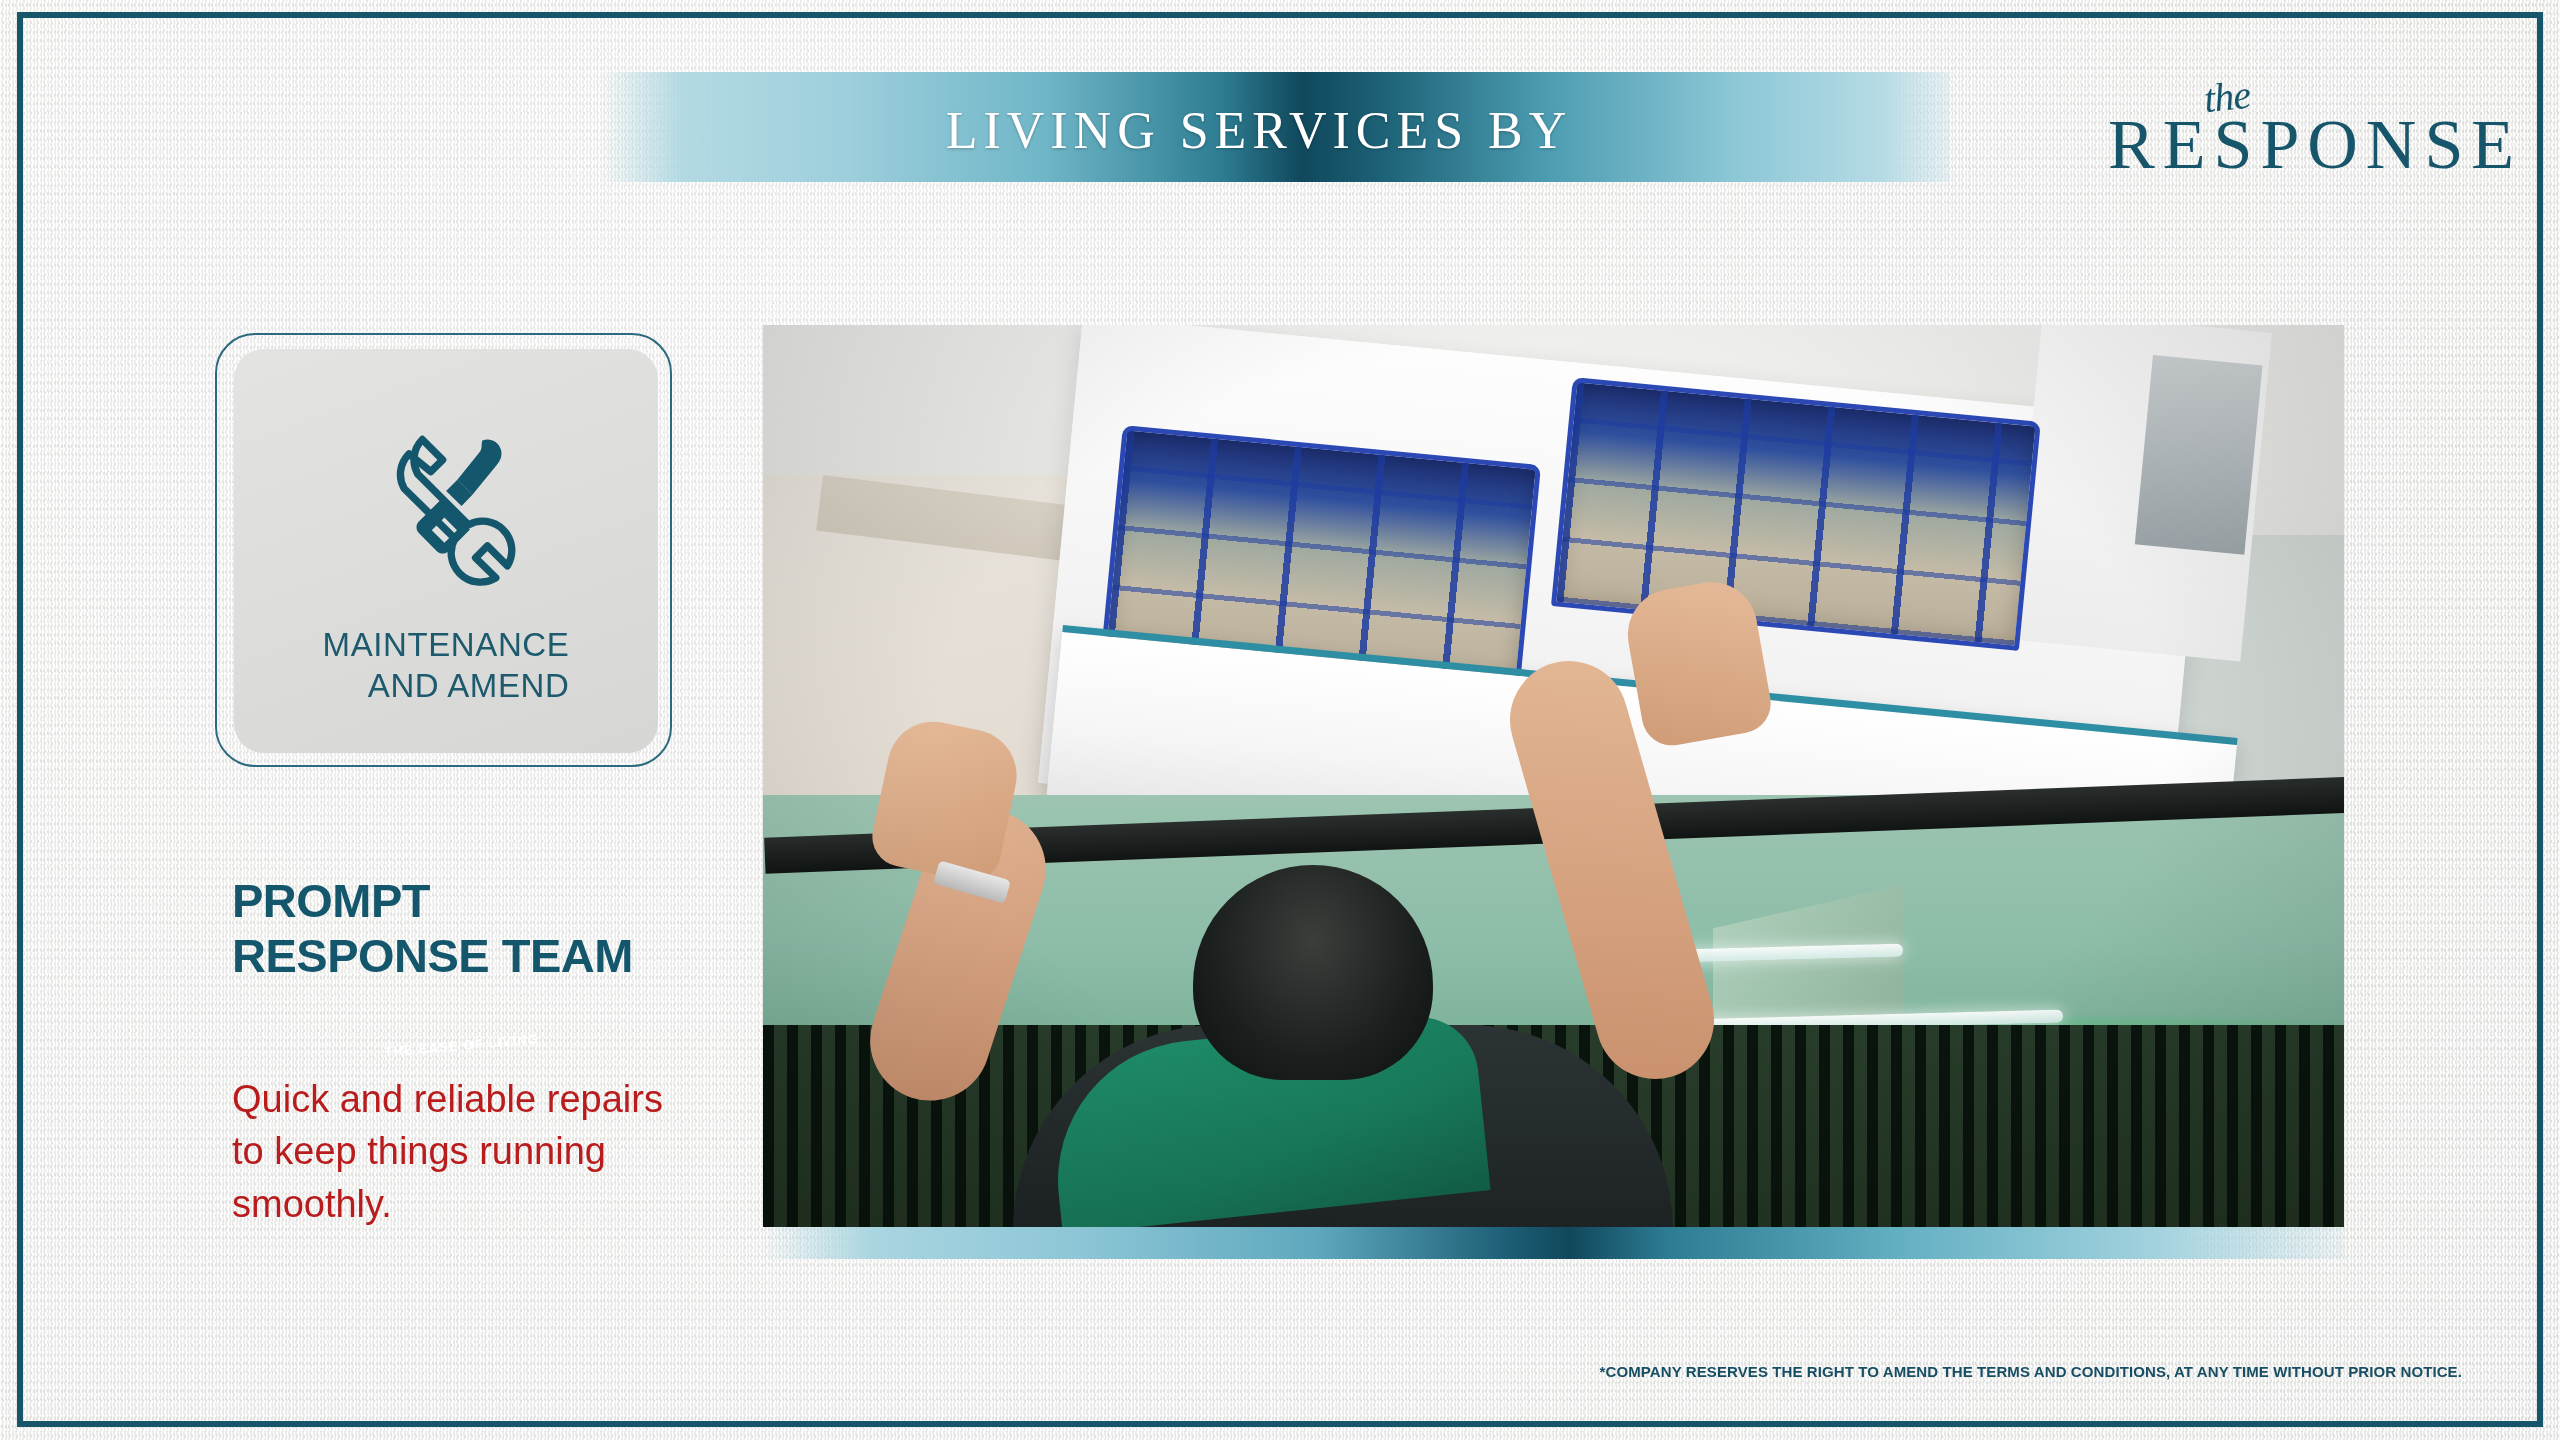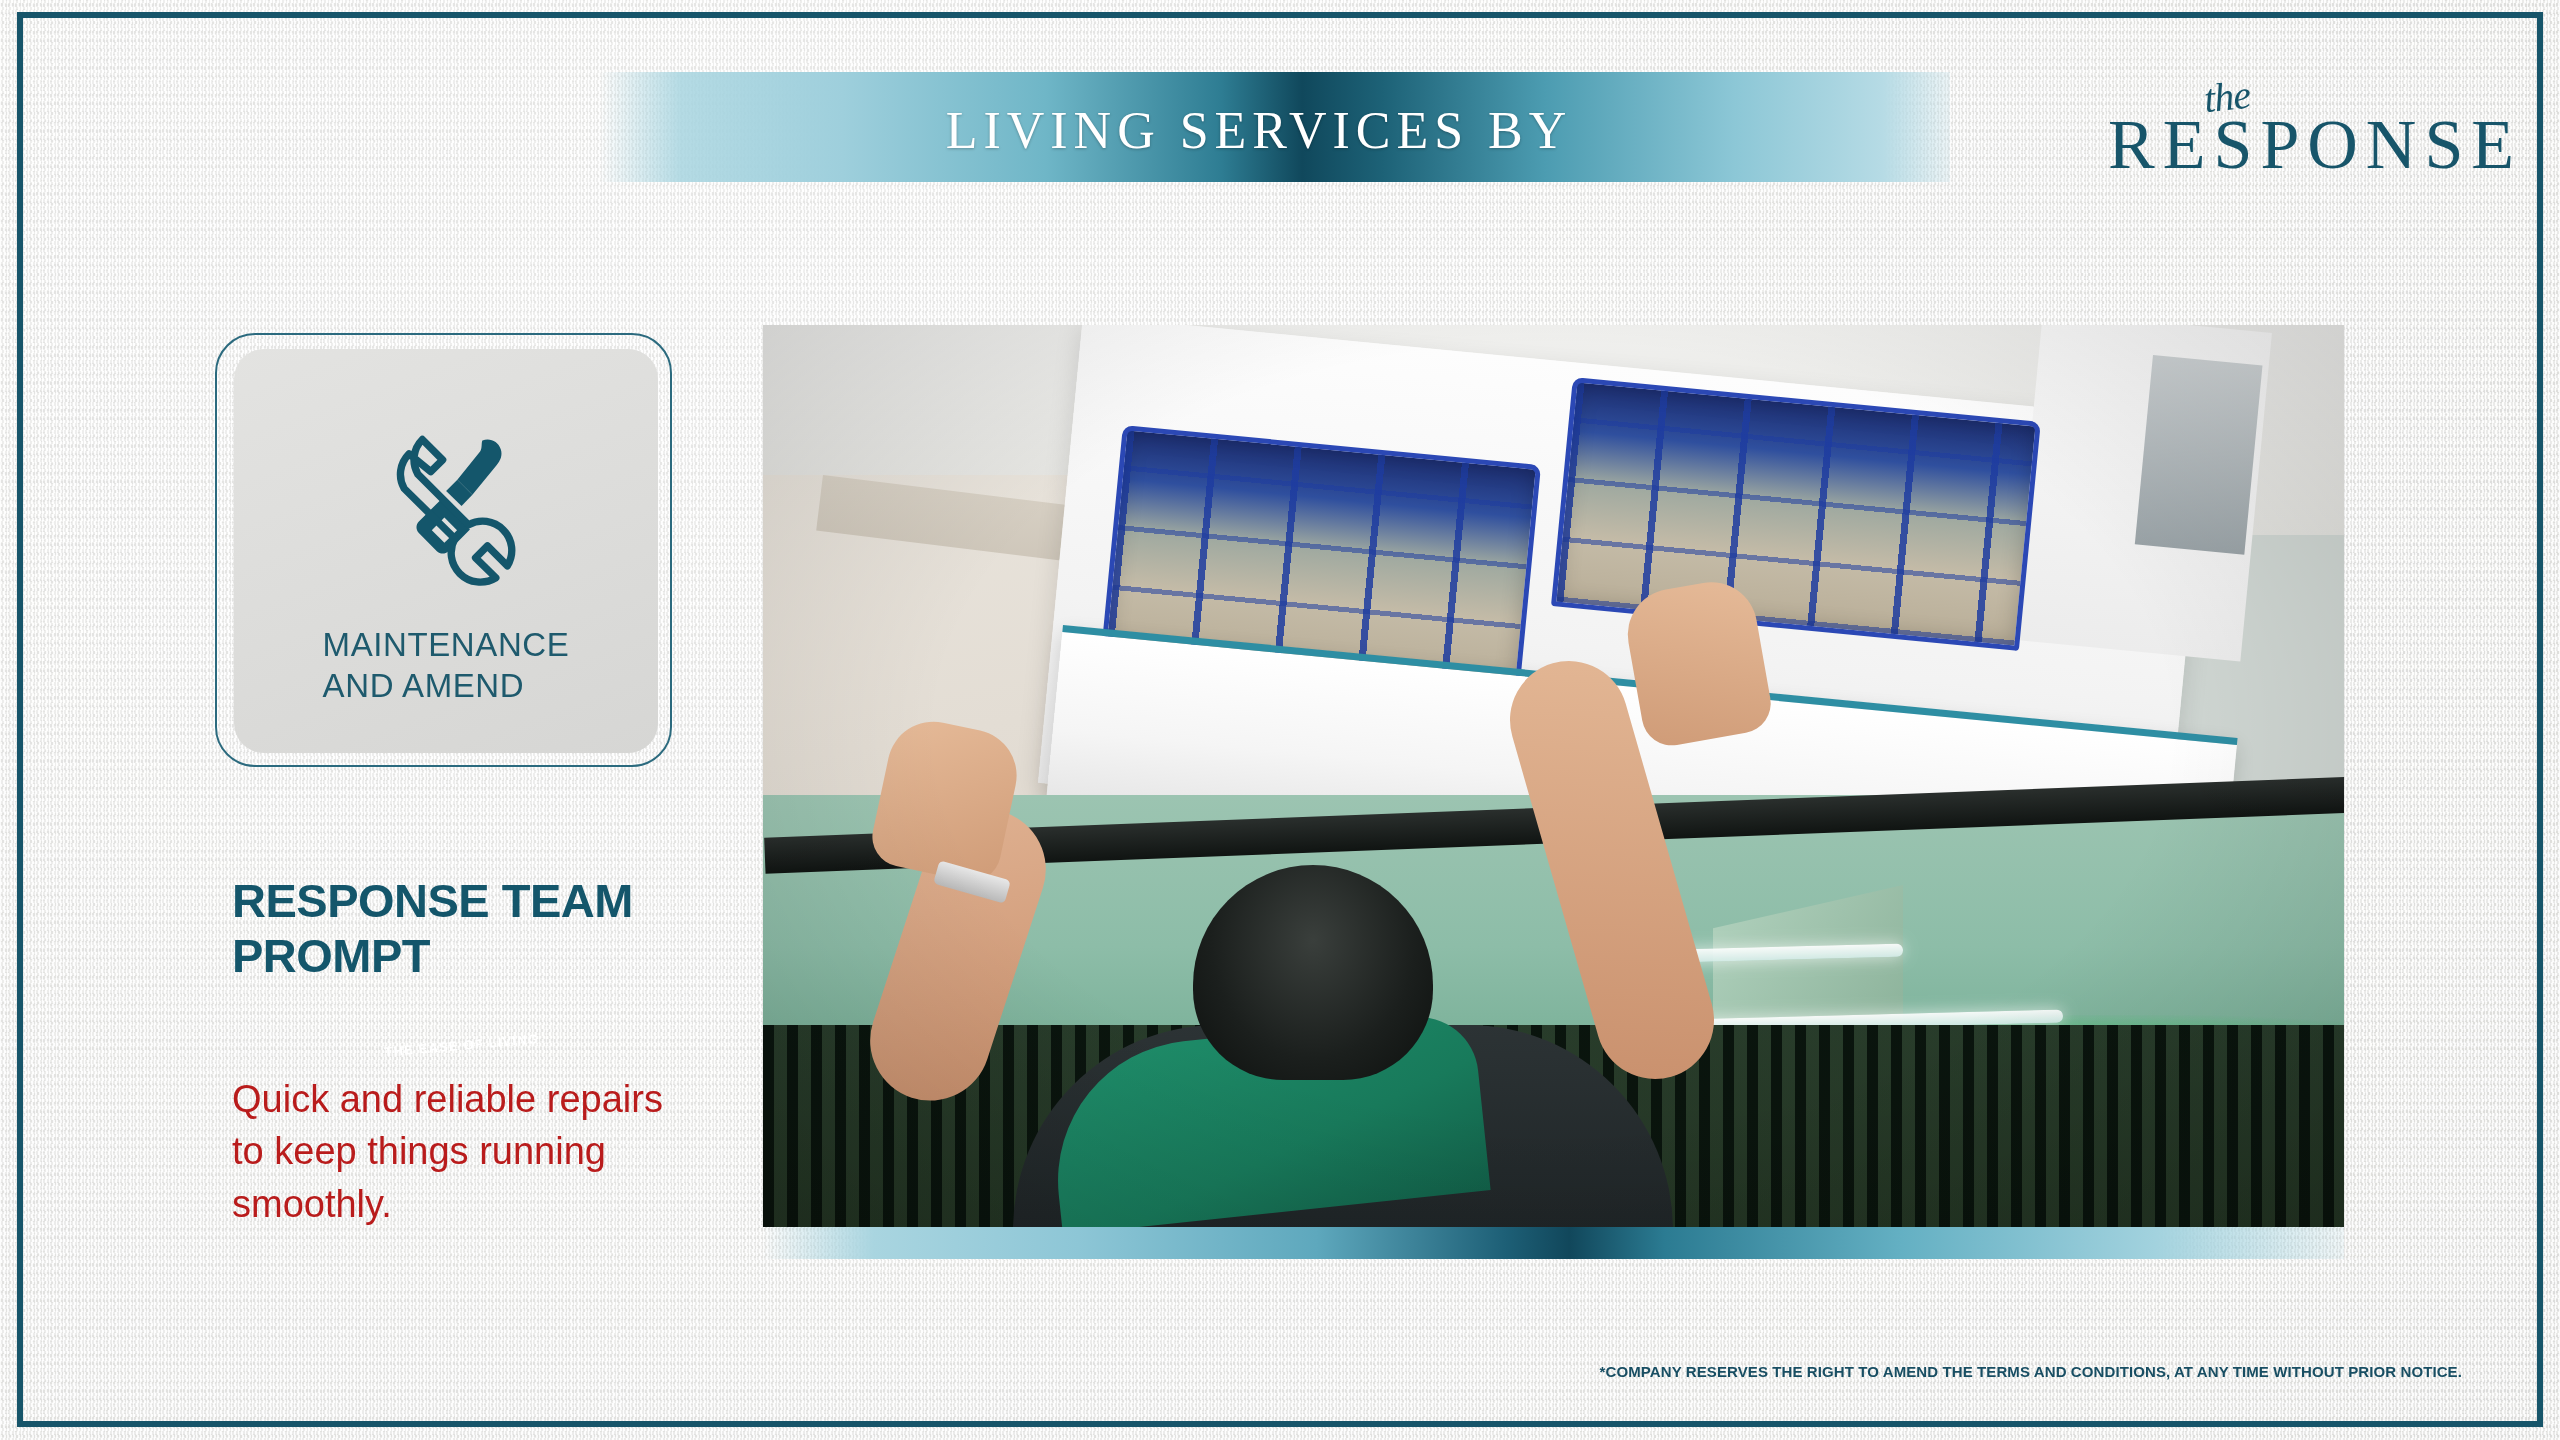--- a/index.html
+++ b/index.html
@@ -103,21 +103,21 @@
     background:linear-gradient(160deg,#e3e3e1 0%,#dcdcda 55%,#d6d6d4 100%);
     display:flex;
     flex-direction:column;
     align-items:center;
     justify-content:flex-start;
     padding-top:66px;
   }
   #card-icon{ width:175px; height:175px; }
   #card-label{
     margin-top:34px;
-    text-align:left;
+    text-align:right;
     color:#1e5a6d;
     font-size:33px;
     line-height:1.25;
     letter-spacing:.6px;
     font-weight:400;
   }
 
   
   #headline{
     position:absolute;
@@ -307,22 +307,22 @@
 
     <path d="M28.6 22.2 c-5.4 5.4 -6.4 13.4 -2.8 19.8 L54.8 70.6 c-3.6 6.6 -2.6 14.6 2.8 20 c5.6 5.6 14 6.4 20.6 2.4 L66.6 81.6 l6.8 -6.8 l11.4 11.4 c4 -6.6 3.2 -15 -2.4 -20.6 c-5.4 -5.4 -13.4 -6.4 -19.8 -2.8 L33.6 33.8 c-3.6 -6.4 -2.8 -14.4 2.6 -19.8 L47.8 25.6 l-6.8 6.8 Z" fill="none" stroke="#14566b" stroke-width="4.2" stroke-linejoin="round" stroke-linecap="round"></path>
   </svg>
   <div id="card-label">
     <div>MAINTENANCE</div>
     <div>AND AMEND</div>
   </div>
 </div>
 
 <div id="headline">
+  <div>PROMPT</div>
   <div>RESPONSE TEAM</div>
-  <div>PROMPT</div>
 </div>
 <div id="body-copy">Quick and reliable repairs to keep things running smoothly.</div>
 
 <div id="photo">
   <div class="ph" id="ph-ceiling"></div>
   <div class="ph" id="ph-wall"></div>
   <div class="ph" id="ph-wall-strip"></div>
 
   <div class="ph" id="ph-ac"></div>
   <div class="ph" id="ph-ac-right"></div>

